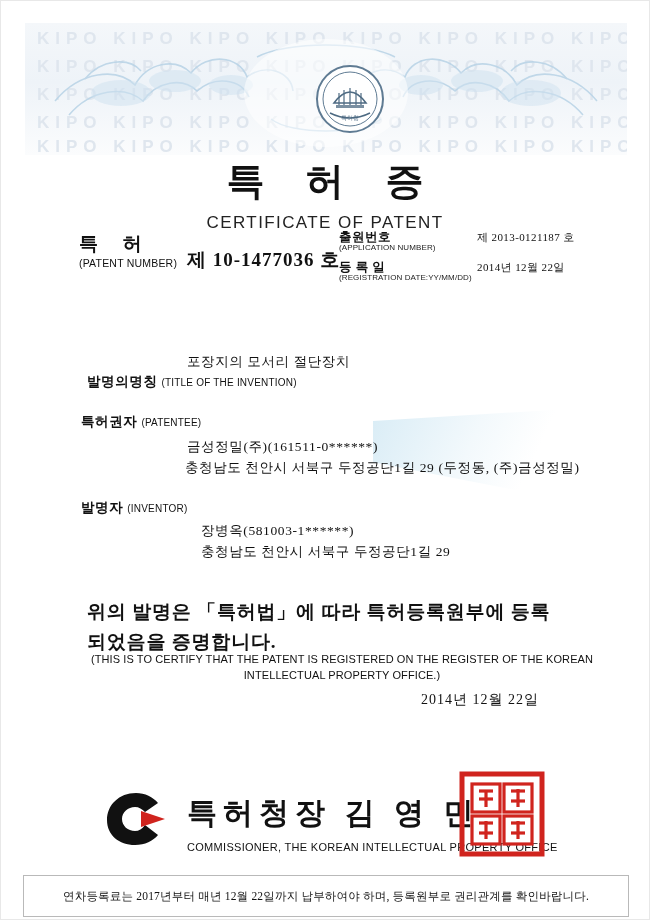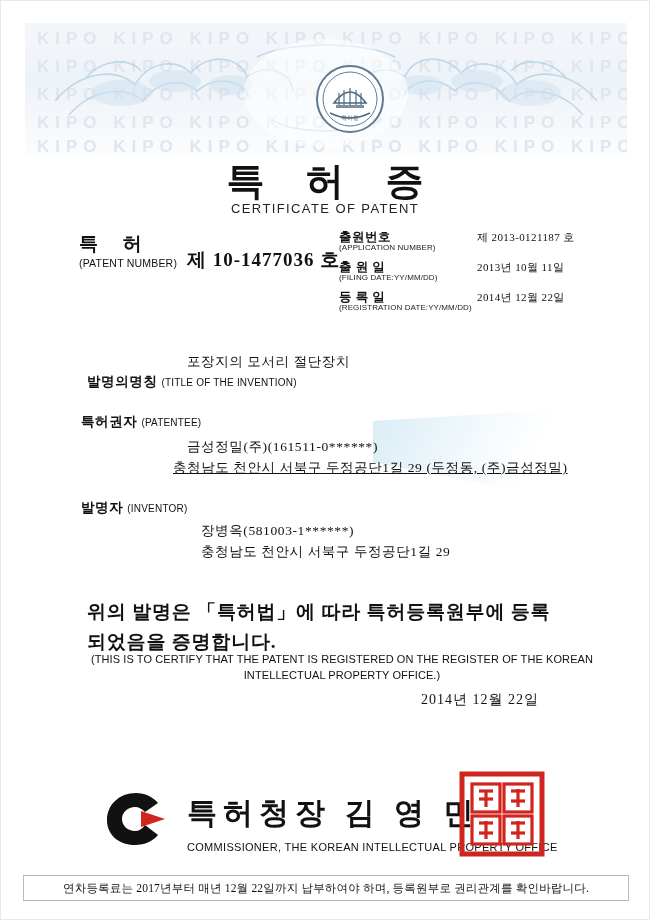--- a/index.html
+++ b/index.html
@@ -73,26 +73,26 @@
     text-align: center;
     font-family: "Liberation Serif", serif;
     font-size: 38px;
     font-weight: bold;
     letter-spacing: 16px;
     text-indent: 16px;
     color: #111;
   }
   .title-en {
     position: absolute;
-    top: 200px;
+    top: 212px;
     left: 0;
     width: 100%;
     text-align: center;
     font-family: "Liberation Sans", sans-serif;
-    font-size: 13px;
+    font-size: 17px;
     letter-spacing: 1.4px;
     color: #222;
   }
 
   
   .pn-label {
     position: absolute;
     left: 78px;
     top: 230px;
     font-size: 19px;
@@ -170,21 +170,21 @@
     position: absolute;
     font-size: 13.5px;
     letter-spacing: .6px;
   }
 
   #title-label   { left: 86px;  top: 328px; margin-top: 44px; }
   #title-value   { left: 186px; top: 352px; }
 
   #patentee-label { left: 80px;  top: 412px; }
   #patentee-v1    { left: 186px; top: 437px; }
-  #patentee-v2    { left: 172px; top: 458px; text-decoration: underline; }
+  #patentee-v2    { left: 184px; top: 458px; }
 
   #inventor-label { left: 80px;  top: 498px; }
   #inventor-v1    { left: 200px; top: 521px; }
   #inventor-v2    { left: 200px; top: 542px; }
 
   
   .wedge {
     position: absolute;
     left: 372px;
     top: 408px;
@@ -258,21 +258,21 @@
     width: 86px;
     height: 86px;
   }
 
   
   .footer {
     position: absolute;
     left: 22px;
     top: 874px;
     width: 606px;
-    height: 26px;
+    height: 42px;
     border: 1px solid #b9b9b9;
     box-sizing: border-box;
     display: flex;
     align-items: center;
     justify-content: center;
   }
   .footer span {
     font-size: 11.5px;
     letter-spacing: .2px;
     color: #111;
@@ -338,25 +338,20 @@
   <div class="pn-value">제 10-1477036 호</div>
   <div class="pn-sub">(PATENT NUMBER)</div>
 
   <div class="meta">
     <div class="meta-row">
       <span class="meta-ko">출원번호</span>
       <span class="meta-en">(APPLICATION NUMBER)</span>
       <span class="meta-val">제 2013-0121187 호</span>
     </div>
     <div class="meta-row">
-      <span class="meta-ko">출 원 일</span>
-      <span class="meta-en">(FILING DATE:YY/MM/DD)</span>
-      <span class="meta-val">2013년  10월  11일</span>
-    </div>
-    <div class="meta-row">
       <span class="meta-ko">등 록 일</span>
       <span class="meta-en">(REGISTRATION DATE:YY/MM/DD)</span>
       <span class="meta-val">2014년  12월  22일</span>
     </div>
   </div>
 
   <div class="sec-label" id="title-label">
     <span>발명의명칭</span>
     <span class="en">(TITLE OF THE INVENTION)</span>
   </div>

